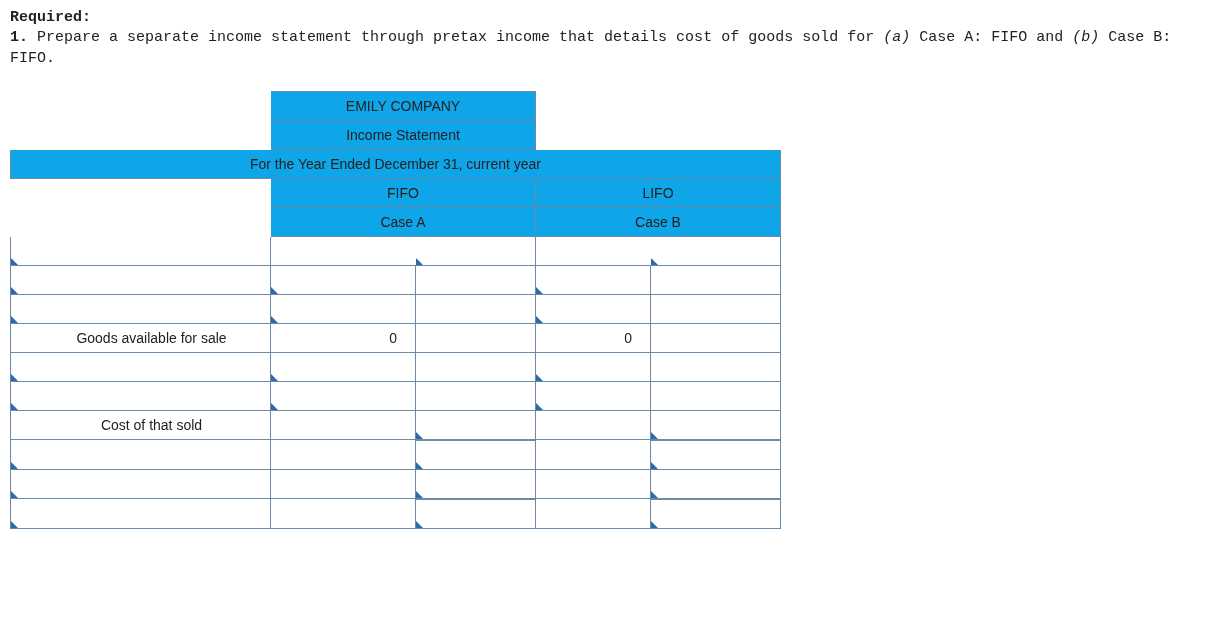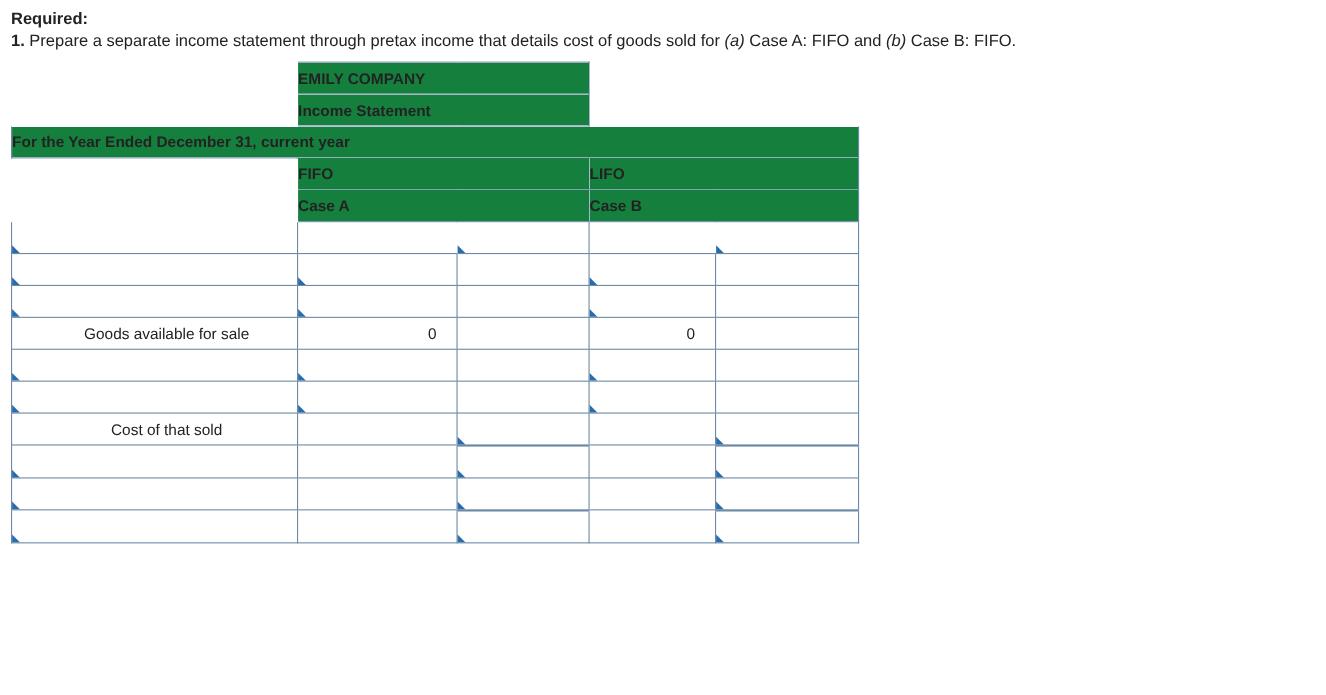--- a/index.html
+++ b/index.html
@@ -4,22 +4,23 @@
 <style>
   body {
     font-family: Arial, Helvetica, sans-serif;
     font-size: 15px;
     color: #222;
     margin: 0;
     padding: 8px 10px;
     background: #fff;
   }
   .prompt {
-    margin-bottom: 7px;
+    margin-bottom: 22px;
     line-height: 1.35;
+    font-family: Liberation Mono, monospace;
   }
   .prompt strong { font-weight: bold; }
   .prompt em { font-style: italic; }
 
   table.ws {
     border-collapse: collapse;
     table-layout: fixed;
   }
   table.ws td, table.ws th {
     border: 1px solid #6c8aa5;
@@ -30,22 +31,23 @@
     position: relative;
     background-clip: padding-box;
   }
   .col-label  { width: 260px; }
   .col-sub    { width: 145px; }
   .col-main   { width: 120px; }
   .col-subB   { width: 115px; }
   .col-mainB  { width: 130px; }
 
   .hdr {
-    background: #15803d;
-    font-weight: bold;
+    background: #0ea5e9;
+    font-weight: normal;
+    text-align: center;
   }
   .noborder {
     border: 1px solid transparent !important;
     background: transparent;
   }
   .noborder-lr {
     border-left: 1px solid transparent !important;
     border-right: 1px solid transparent !important;
   }
 

